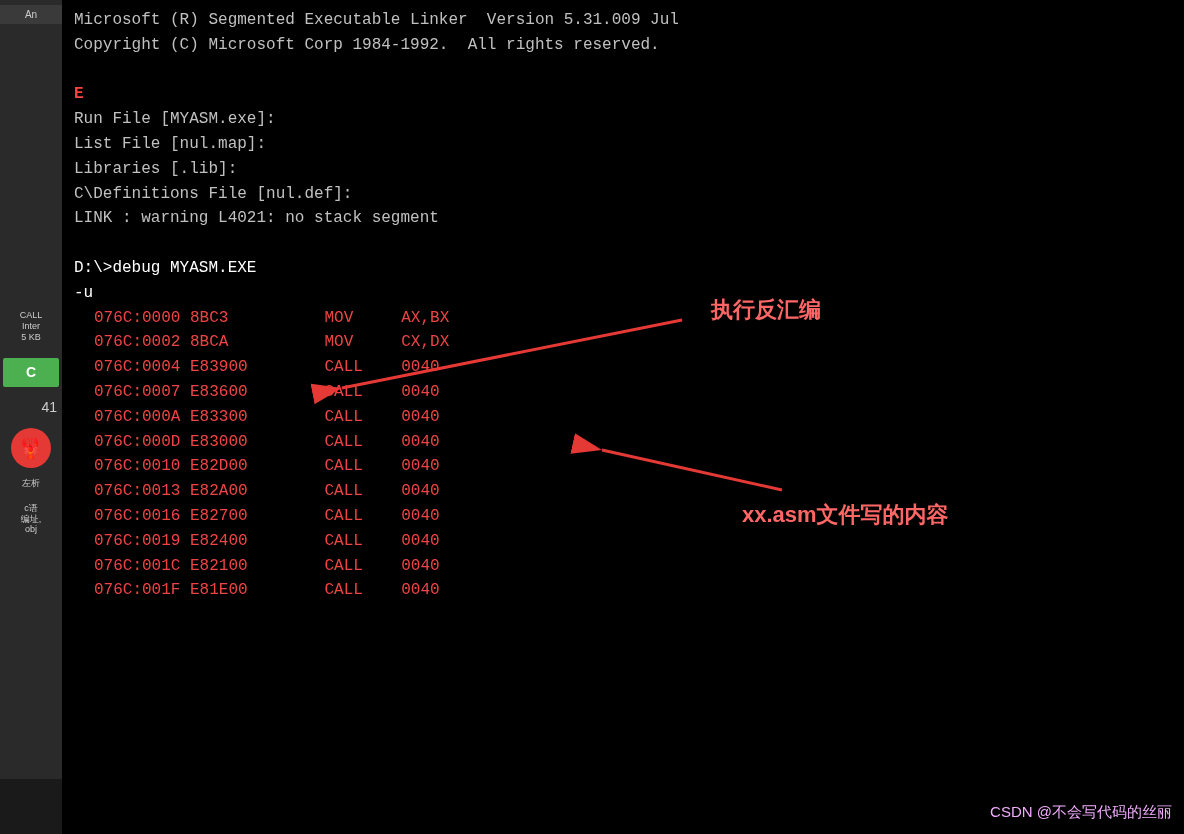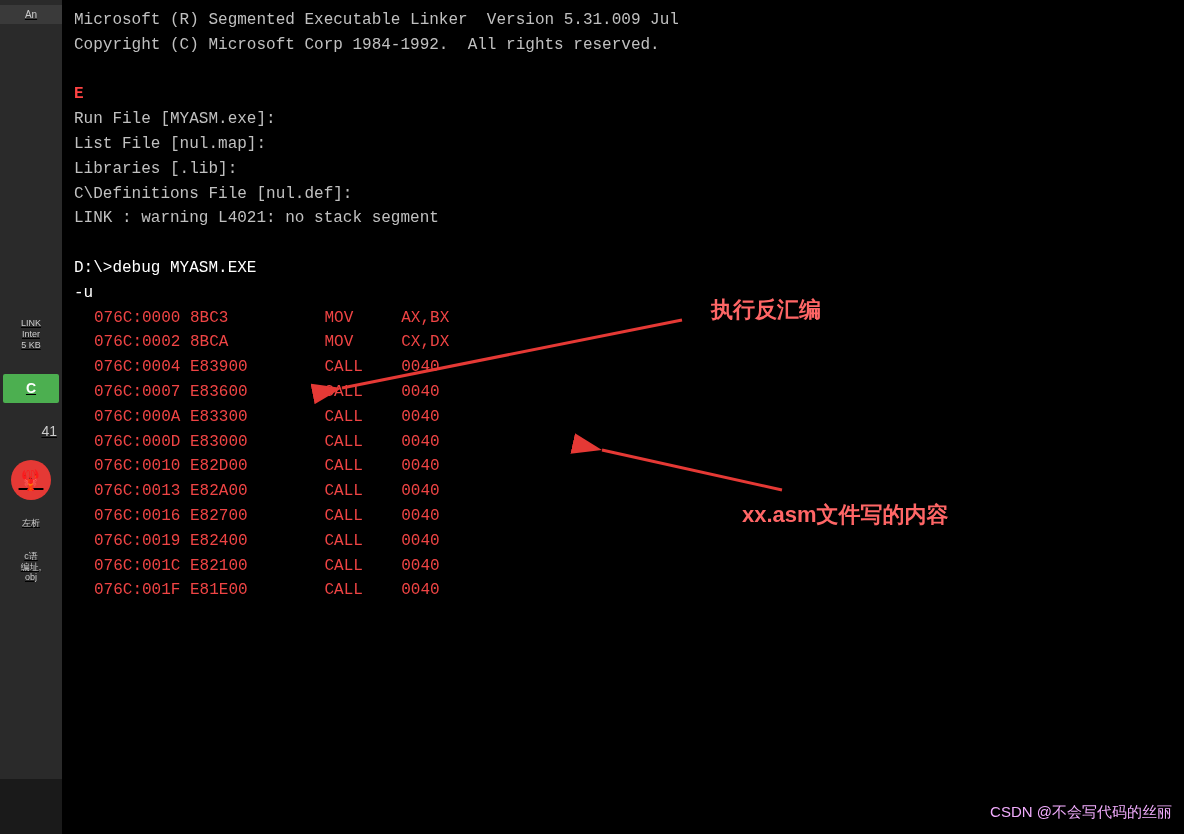--- a/index.html
+++ b/index.html
@@ -17,23 +17,22 @@
       position: absolute;
       left: 0;
       top: 0;
       width: 62px;
       height: 779px;
       background: #2a2a2a;
       display: flex;
       flex-direction: column;
       align-items: center;
       padding-top: 5px;
-      gap: 12px;
-      overflow: hidden;
-      text-decoration: underline;
+      gap: 4px;
+      overflow: hidden;
     }
 
     .sidebar-header {
       width: 100%;
       background: #3a3a3a;
       color: #ccc;
       font-size: 10px;
       text-align: center;
       padding: 3px 2px;
       line-height: 1.3;
@@ -141,21 +140,21 @@
       pointer-events: none;
     }
   </style>
 </head>
 <body>
 
 <div class="sidebar">
   <div class="sidebar-header">An</div>
 
   <div class="sidebar-item" style="font-size:9px; color:#ccc; margin-top:280px;">
-    <span>LINK</span><br>
+    <span>CALL</span><br>
     <span>Inter</span><br>
     <span>5 KB</span>
   </div>
 
   <div class="sidebar-item green-bg" style="margin-top: 10px; padding: 6px 2px; font-size: 14px; font-weight:bold;">
     <span>C</span>
   </div>
 
   <div class="sidebar-item" style="font-size:14px; color:#ccc; margin-top: 6px; text-align: right;">
     <span>41</span>

